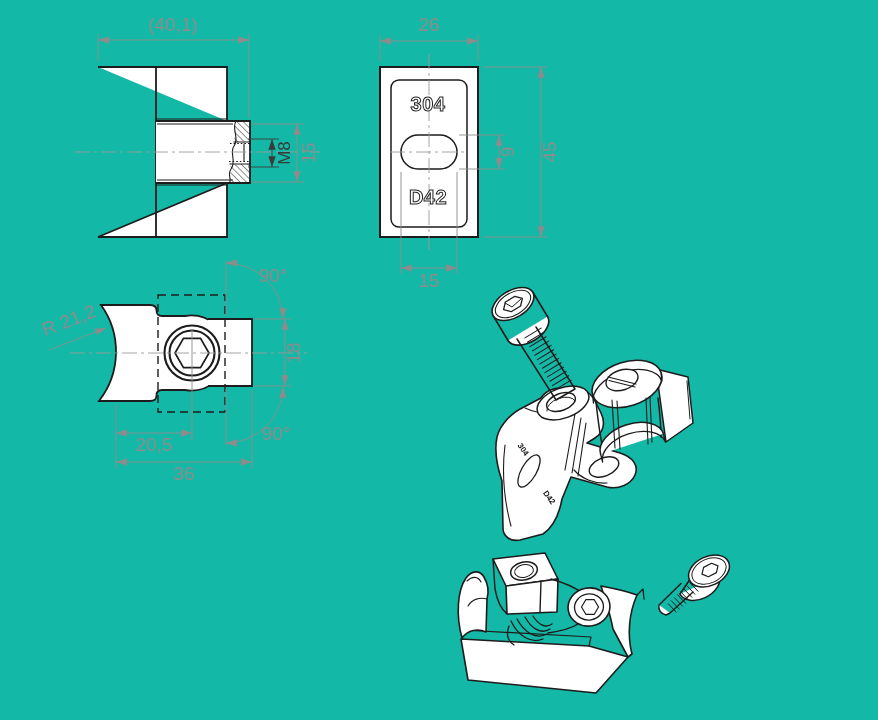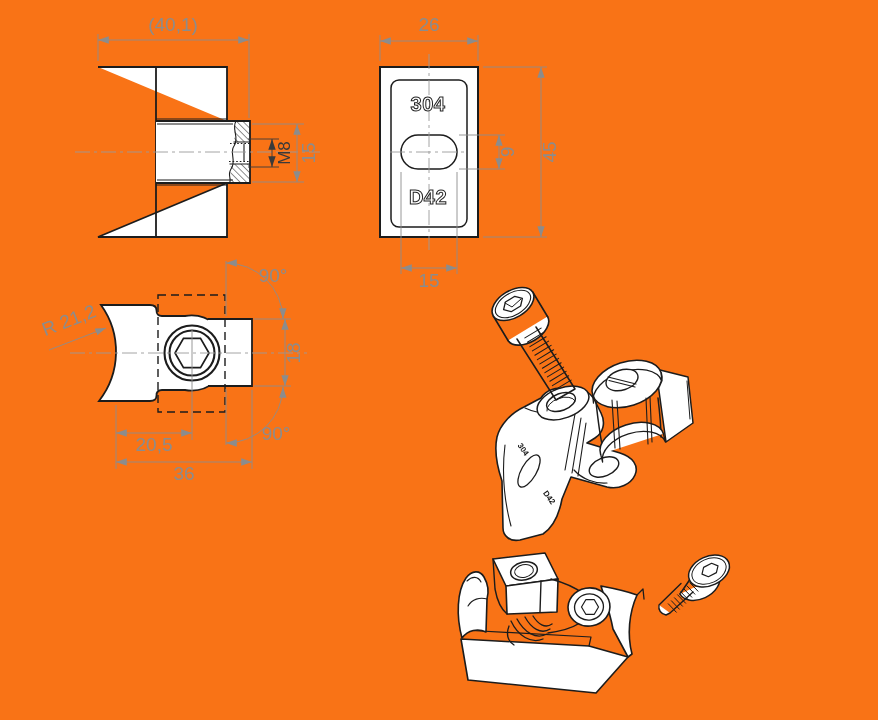--- a/index.html
+++ b/index.html
@@ -1,16 +1,16 @@
 <!DOCTYPE html>
 <html><head>
 <meta charset="utf-8">
 <style>
   html,body{margin:0;padding:0;background:#fff;}
-  .page{width:878px;height:720px;background:#f97316;position:relative;overflow:hidden;
+  .page{width:878px;height:720px;background:#14b8a6;position:relative;overflow:hidden;
         font-family:"Liberation Sans", sans-serif;}
   svg{display:block;}
   .dimtxt{font-family:"Liberation Sans",sans-serif;font-size:19px;fill:#8c8c8c;}
   .dimtxt-dark{font-family:"Liberation Sans",sans-serif;font-size:17px;fill:#3a3a3a;}
   .emboss{font-family:"Liberation Sans",sans-serif;font-size:20px;font-weight:bold;
           fill:#ffffff;stroke:#1f1f1f;stroke-width:1;letter-spacing:.5px;}
   .isomark{font-family:"Liberation Sans",sans-serif;font-size:8px;font-weight:bold;fill:#151515;}
 </style>
 </head>
 <body>

